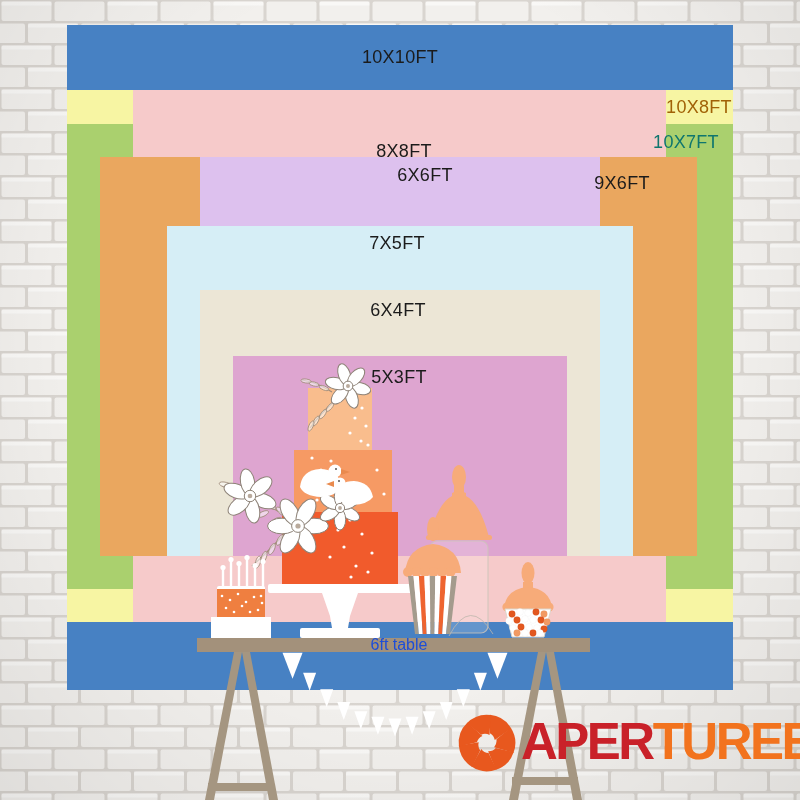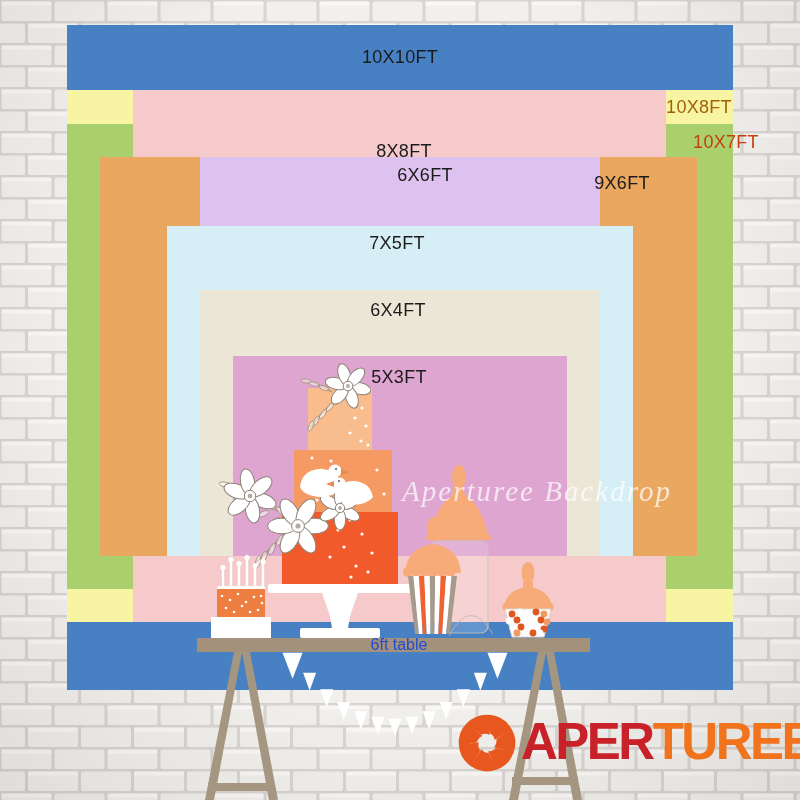--- a/index.html
+++ b/index.html
@@ -53,30 +53,29 @@
       <div class="layer" style="left: 67px; top: 90px; width: 666px; height: 532px; background: rgb(247, 245, 163);"></div>
       <div class="layer" style="left: 67px; top: 124px; width: 666px; height: 465px; background: rgb(170, 208, 110);"></div>
       <div class="layer" style="left: 133px; top: 90px; width: 533px; height: 532px; background: rgb(246, 202, 202);"></div>
       <div class="layer" style="left: 100px; top: 157px; width: 597px; height: 399px; background: rgb(234, 167, 95);"></div>
       <div class="layer" style="left: 200px; top: 157px; width: 400px; height: 399px; background: rgb(221, 193, 238);"></div>
       <div class="layer" style="left: 167px; top: 226px; width: 466px; height: 330px; background: rgb(214, 238, 246);"></div>
       <div class="layer" style="left: 200px; top: 290px; width: 400px; height: 266px; background: rgb(236, 230, 214);"></div>
       <div class="layer" style="left: 233px; top: 356px; width: 334px; height: 200px; background: rgb(222, 165, 208);"></div>
       <div class="size-label" style="left: 400px; top: 57px; color: rgb(27, 27, 27);">10X10FT</div>
       <div class="size-label" style="left: 699px; top: 107px; color: #a16207;">10X8FT</div>
-      <div class="size-label" style="left: 726px; top: 142px; color: #c2410c;">10X7FT</div>
+      <div class="size-label" style="left: 686px; top: 142px; color: #0f766e;">10X7FT</div>
       <div class="size-label" style="left: 404px; top: 107px; color: rgb(27, 27, 27); margin-top: 44px;">8X8FT</div>
       <div class="size-label" style="left: 622px; top: 183px; color: rgb(27, 27, 27);">9X6FT</div>
       <div class="size-label" style="left: 391px; top: 175px; color: rgb(27, 27, 27); margin-left: 34px;">6X6FT</div>
       <div class="size-label" style="left: 397px; top: 243px; color: rgb(27, 27, 27);">7X5FT</div>
       <div class="size-label" style="left: 398px; top: 310px; color: rgb(27, 27, 27);">6X4FT</div>
       <div class="size-label" style="left: 399px; top: 377px; color: rgb(27, 27, 27);">5X3FT</div>
     </div>
 
-  <div class="watermark-script">Aperturee Backdrop</div>
 
   <svg id="scene-svg" width="800" height="800">
 
     <g>
       <ellipse cx="459" cy="477" rx="7" ry="12" fill="#f7ab79"></ellipse>
       <rect x="454" y="486" width="10" height="9" fill="#f7ab79"></rect>
       <path d="M429,537 Q438,503 452,496 L452,493 Q459,489 466,493 L466,496 Q480,503 489,537 Z" fill="#f7ab79"></path>
       <rect x="426" y="535" width="66" height="5" rx="2.5" fill="#f7ab79"></rect>
       <rect x="430" y="541" width="58" height="92" rx="7" fill="rgba(255,255,255,0.16)" stroke="rgba(205,196,185,0.8)" stroke-width="1.2"></rect>
       <path d="M449,636 Q470,596 493,634" fill="none" stroke="rgba(190,182,172,0.8)" stroke-width="1"></path>

